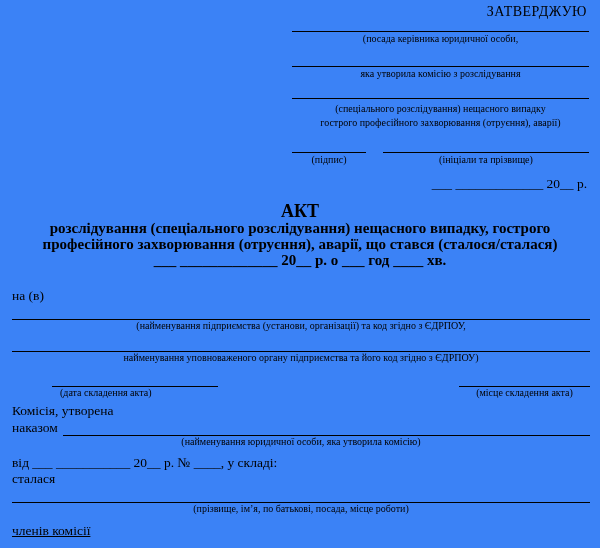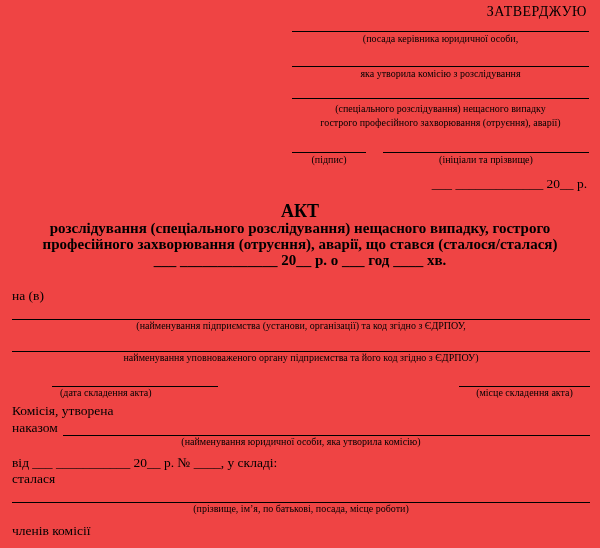--- a/index.html
+++ b/index.html
@@ -1,20 +1,20 @@
 <!DOCTYPE html>
 <html><head>
 <meta charset="utf-8">
 <style>
   html, body { margin: 0; padding: 0; background: #ffffff; }
   .page {
     position: relative;
     width: 600px;
     height: 548px;
-    background: #ef4444;
+    background: #3b82f6;
     color: #000000;
     font-family: "Liberation Serif", serif;
     overflow: hidden;
   }
   .rule { border-bottom: 1px solid #000; }
   .caption {
     font-size: 10px;
     line-height: 13px;
     text-align: center;
     white-space: nowrap;
@@ -75,21 +75,21 @@
   .two-col { display: flex; justify-content: space-between; margin-left: 40px; }
   .col-left { width: 166px; }
   .col-right { width: 131px; }
   .rf3 { height: 22px; }
   .caption.left-align { text-align: left; padding-left: 8px; }
   .komisiya { line-height: 17px; margin-top: 3px; }
   .nakazom-row { display: flex; line-height: 17px; }
   .nakazom-row .label { white-space: nowrap; margin-right: 5px; }
   .nakazom-row .fill { flex: 1; border-bottom: 1px solid #000; }
   .vid { margin-top: 7px; white-space: nowrap; }
-  .members { margin-top: 8px; }
+  .members { margin-top: 8px; text-decoration: underline; }
 </style>
 </head>
 <body>
 
 <div class="page">
 
   <section class="approve">
     <div class="approve-title">ЗАТВЕРДЖУЮ</div>
 
     <div>

